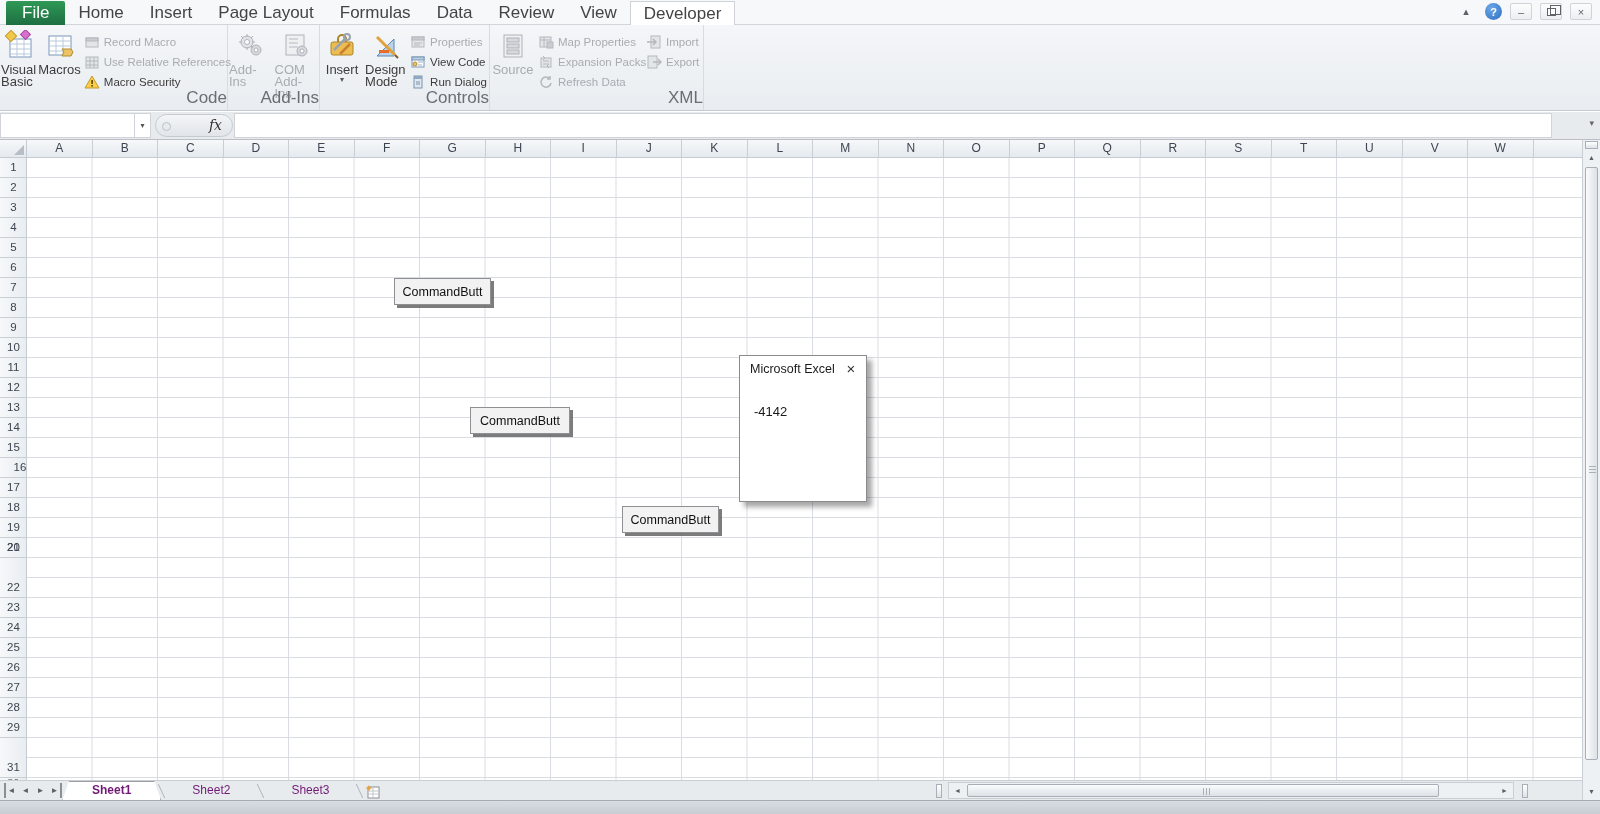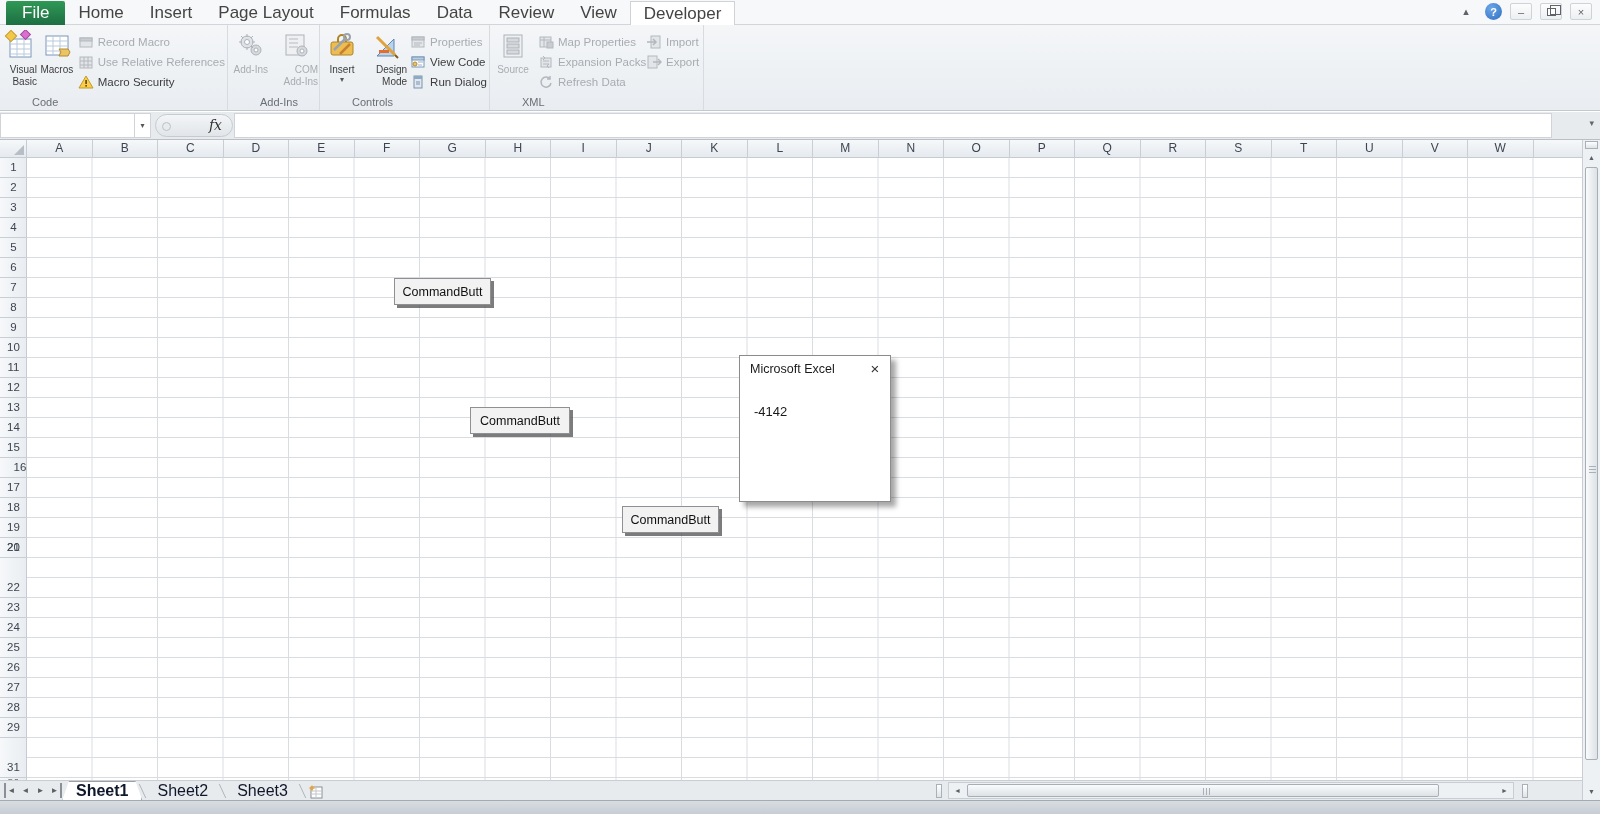--- a/index.html
+++ b/index.html
@@ -15,23 +15,23 @@
   .winbtns { position:absolute; right:8px; top:3px; display:flex; gap:8px; align-items:center; }
   .wbtn { width:22px; height:17px; display:flex; align-items:center; justify-content:center; font-size:11px; color:#5f6368; border:1px solid #cfd3d7; border-radius:2px; background:linear-gradient(#fdfdfd,#eceff1); }
   .wbtn.flat { border:none; background:none; }
   .helpbtn { width:17px; height:17px; border-radius:50%; background:radial-gradient(circle at 35% 30%, #6aa6e8, #2f6fc1); color:#fff; font-weight:bold; font-size:11px; display:flex; align-items:center; justify-content:center; }
   .restore-glyph { position:relative; width:9px; height:8px; border:1px solid #5f6368; background:#fff; }
   .restore-glyph::before { content:""; position:absolute; left:2px; top:-4px; width:9px; height:8px; border:1px solid #5f6368; }
 
   
   .ribbon { position:absolute; left:0; top:25px; width:1600px; height:86px; background:linear-gradient(#f4f6f8,#e9edf1); border-bottom:1px solid #c3c9cf; display:flex; }
   .grp { position:relative; height:100%; border-right:1px solid #d8dce0; padding-top:2px; display:flex; align-items:flex-start; }
-  .grplabel { position:absolute; left:0; right:0; bottom:2px; text-align:left; font-size:11px; color:#6a6f75;padding-left:32px; }
+  .grplabel { position:absolute; left:0; right:0; bottom:2px; text-align:right; font-size:17px; color:#6a6f75; }
   .bigbtn { display:flex; flex-direction:column; align-items:center; width:44px; padding-top:3px; margin:0 1px; }
-  .bigbtn .blabel { font-size:10px; line-height:12px; color:#3c3c3c; text-align:right; margin-top:2px; }
+  .bigbtn .blabel { font-size:13px; line-height:12px; color:#3c3c3c; text-align:left; margin-top:2px; }
   .smallcol { display:flex; flex-direction:column; margin-top:5px; }
   .smallbtn { display:flex; align-items:center; gap:4px; height:18px; margin:1px 2px; font-size:11.5px; color:#3c3c3c; white-space:nowrap; }
   .dis { color:#a8acb1 !important; }
   .ddarrow { font-size:8px; color:#555; line-height:7px; }
 
   
   .fbar { position:absolute; left:0; top:112px; width:1600px; height:28px; background:#e7ebee; border-bottom:1px solid #b9bfc5; }
   .namebox { position:absolute; left:0; top:1px; width:135px; height:25px; background:#fff; border:1px solid #d0d4d9; }
   .namebox-dd { position:absolute; left:135px; top:1px; width:16px; height:25px; background:#fff; border:1px solid #d0d4d9; border-left:none; font-size:8px; color:#555; display:flex; align-items:center; justify-content:center; }
   .fxpill { position:absolute; left:155px; top:2px; width:78px; height:23px; border-radius:12px; background:linear-gradient(#f3f5f7,#e1e5e9); border:1px solid #c6cbd1; }
@@ -61,34 +61,34 @@
   .sbtn { position:absolute; left:1px; width:15px; height:15px; display:flex; align-items:center; justify-content:center; font-size:7px; color:#5a6066; }
   .vthumb { position:absolute; left:2px; top:27px; width:13px; height:593px; background:linear-gradient(to right,#fafbfc,#dde2e6); border:1px solid #a8aeb5; border-radius:2px; }
   .vthumb::after { content:""; position:absolute; left:3px; top:50%; width:7px; height:9px;
     background:repeating-linear-gradient(0deg,#aab0b7 0 1px,transparent 1px 3px); }
   .bottombar { position:absolute; left:0; top:780px; width:1582px; height:20px; background:#e8ebee; border-top:1px solid #c9ced4; }
   .navbtns { position:absolute; left:4px; top:2px; display:flex; gap:2px; }
   .navb { width:13px; height:15px; font-size:8px; color:#5a6066; display:flex; align-items:center; justify-content:center; }
   .navb.bar { border-left:2px solid #8a9097; }
   .navb.bar-r { border-right:2px solid #8a9097; }
   .sheettabs { position:absolute; left:62px; top:0; height:20px; display:flex; align-items:stretch; }
-  .stab { position:relative; padding:0 14px; font-size:16px; color:#0f172a; line-height:19px; }
+  .stab { position:relative; padding:0 30px; font-size:12px; color:#701a75; line-height:19px; }
   .stab.active { font-weight:bold; background:#fff; clip-path:polygon(7px 0, calc(100% - 7px) 0, 100% 100%, 0 100%); box-shadow:inset 0 0 0 1px #9aa0a6; }
   .stab-sep { width:1px; height:14px; margin-top:3px; background:#aeb4ba; transform:skewX(25deg); }
   .instab { width:26px; display:flex; align-items:center; justify-content:center; }
   .hsplit { position:absolute; top:3px; width:6px; height:14px; background:linear-gradient(#fff,#dfe3e7); border:1px solid #aab0b7; }
   .htrack { position:absolute; left:948px; top:1px; width:566px; height:17px; background:#eef1f3; border:1px solid #c9ced4; }
   .hthumb { position:absolute; left:18px; top:1px; width:472px; height:13px; background:linear-gradient(#fafbfc,#dde2e6); border:1px solid #a8aeb5; border-radius:2px; }
   .hthumb::after { content:""; position:absolute; top:3px; left:50%; width:9px; height:7px;
     background:repeating-linear-gradient(90deg,#aab0b7 0 1px,transparent 1px 3px); }
   .hbtn { position:absolute; top:1px; width:15px; height:13px; display:flex; align-items:center; justify-content:center; font-size:7px; color:#5a6066; }
   .statusstrip { position:absolute; left:0; top:800px; width:1600px; height:14px; background:linear-gradient(#d8dde2,#c7cdd3); border-top:1px solid #a5abb2; }
 
   
-  .dlg { position:absolute; left:739px; top:355px; width:152px; height:147px; background:#fff; border:1px solid #8b8b8b; box-shadow:5px 5px 5px rgba(0,0,0,.35); z-index:50; }
+  .dlg { position:absolute; left:739px; top:355px; width:128px; height:147px; background:#fff; border:1px solid #8b8b8b; box-shadow:5px 5px 5px rgba(0,0,0,.35); z-index:50; }
   .dlg-title { position:absolute; left:10px; top:6px; font-size:12.5px; color:#1a1a1a; }
   .dlg-close { position:absolute; right:4px; top:2px; width:22px; height:20px; display:flex; align-items:center; justify-content:center; font-size:15px; color:#333; }
   .dlg-msg { position:absolute; left:14px; top:48px; font-size:13px; color:#1a1a1a; }
   .dlg-footer { position:absolute; left:0; right:0; bottom:0; height:47px; background:#f0f0f0; border-top:1px solid #dfdfdf; }
   .dlg-ok { position:absolute; right:14px; top:10px; width:84px; height:26px; background:#e3e3e3; border:1px solid #6d6d6d; box-shadow:inset 0 0 0 1px #f8f8f8; font-size:12.5px; color:#111; display:flex; align-items:center; justify-content:center; }
 
   svg { display:block; }
 </style>
 </head>
 <body>

